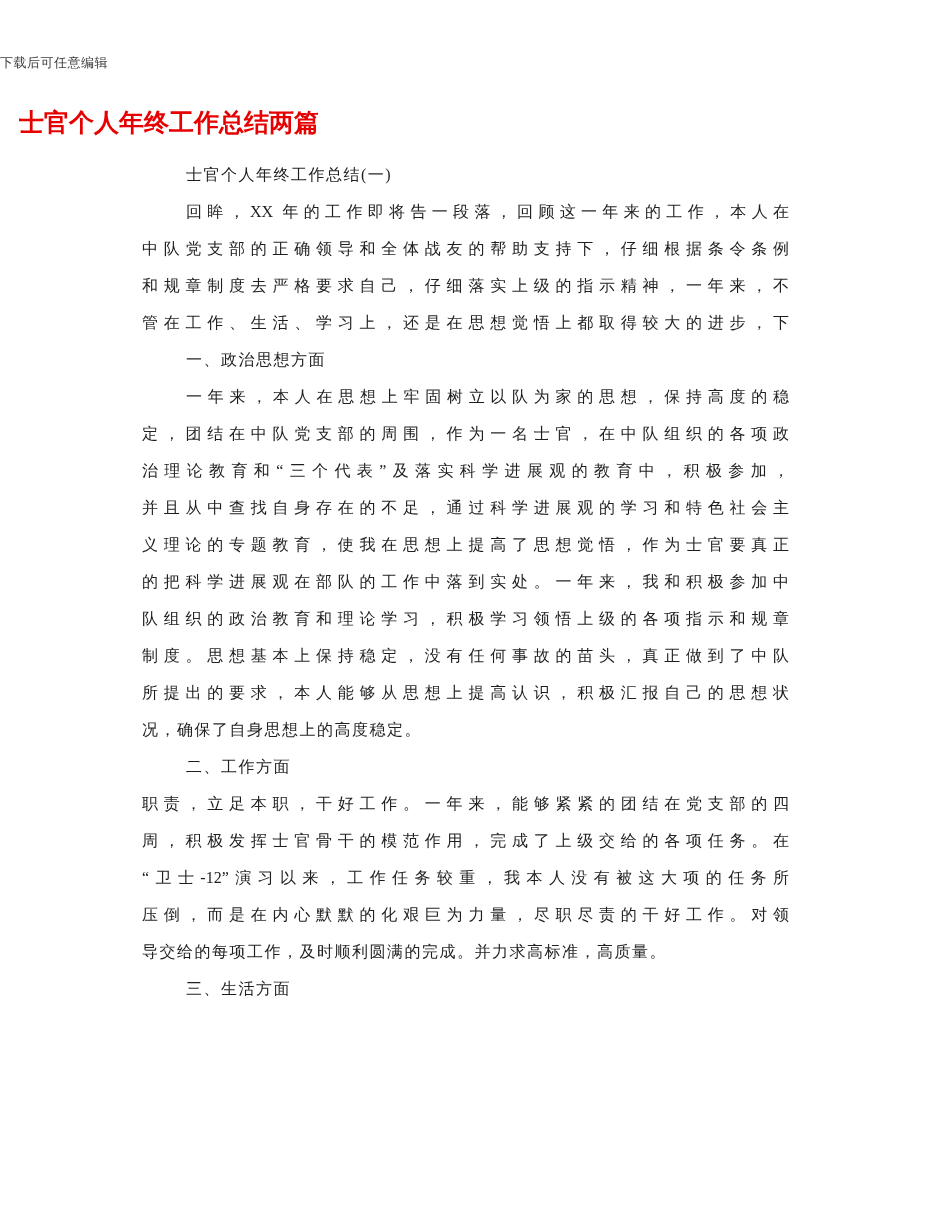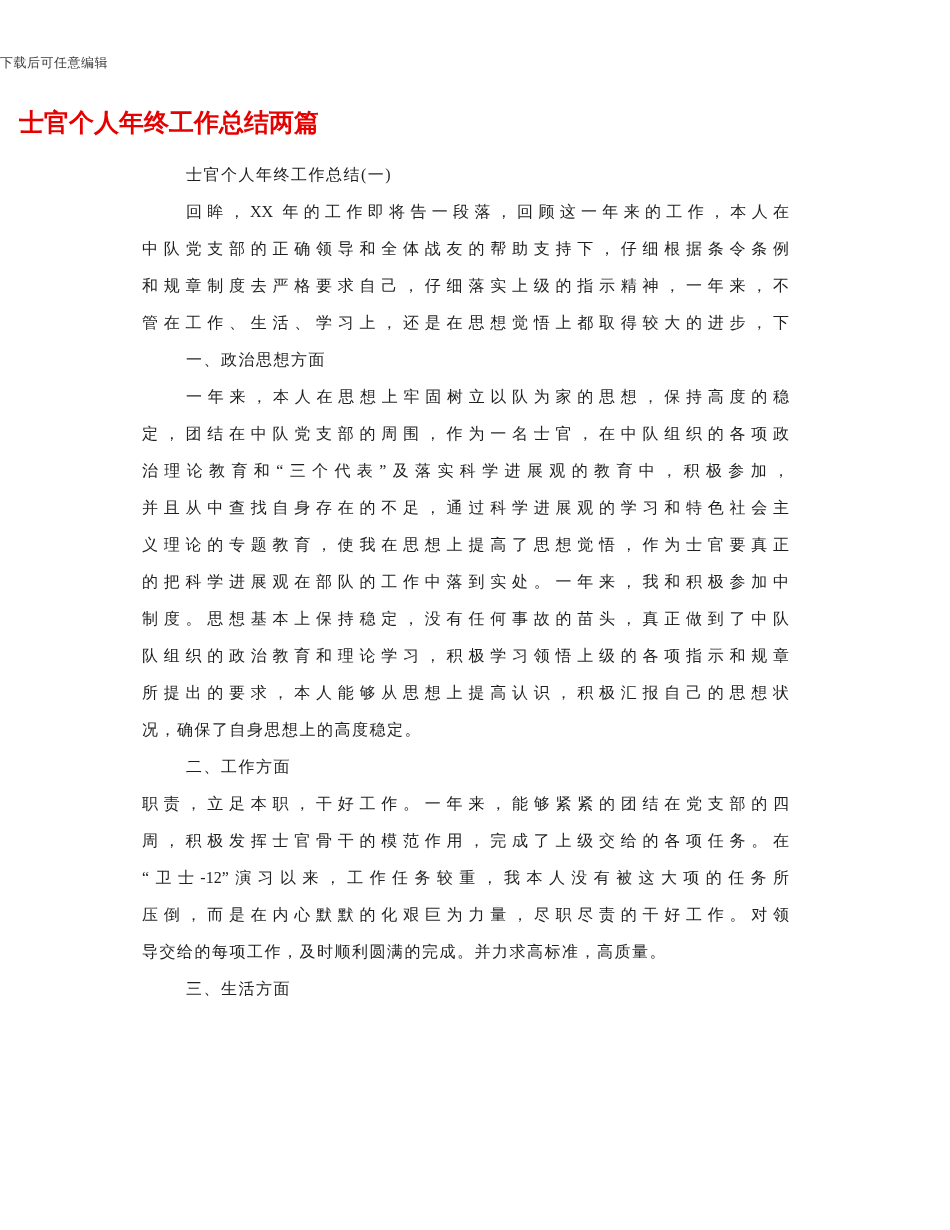--- a/index.html
+++ b/index.html
@@ -83,22 +83,22 @@
       <div class="paragraph">
         <div class="line pfirst plast">一、政治思想方面</div>
       </div>
       <div class="paragraph">
         <div class="line pfirst">一年来，本人在思想上牢固树立以队为家的思想，保持高度的稳</div>
         <div class="line">定，团结在中队党支部的周围，作为一名士官，在中队组织的各项政</div>
         <div class="line">治理论教育和“三个代表”及落实科学进展观的教育中，积极参加，</div>
         <div class="line">并且从中查找自身存在的不足，通过科学进展观的学习和特色社会主</div>
         <div class="line">义理论的专题教育，使我在思想上提高了思想觉悟，作为士官要真正</div>
         <div class="line">的把科学进展观在部队的工作中落到实处。一年来，我和积极参加中</div>
+        <div class="line">队组织的政治教育和理论学习，积极学习领悟上级的各项指示和规章</div>
         <div class="line">制度。思想基本上保持稳定，没有任何事故的苗头，真正做到了中队</div>
-        <div class="line">队组织的政治教育和理论学习，积极学习领悟上级的各项指示和规章</div>
         <div class="line">所提出的要求，本人能够从思想上提高认识，积极汇报自己的思想状</div>
         <div class="line plast">况，确保了自身思想上的高度稳定。</div>
       </div>
       <div class="paragraph">
         <div class="line pfirst plast">二、工作方面</div>
       </div>
       <div class="paragraph">
         <div class="line">职责，立足本职，干好工作。一年来，能够紧紧的团结在党支部的四</div>
         <div class="line">周，积极发挥士官骨干的模范作用，完成了上级交给的各项任务。在</div>
         <div class="line">“卫士-12”演习以来，工作任务较重，我本人没有被这大项的任务所</div>

